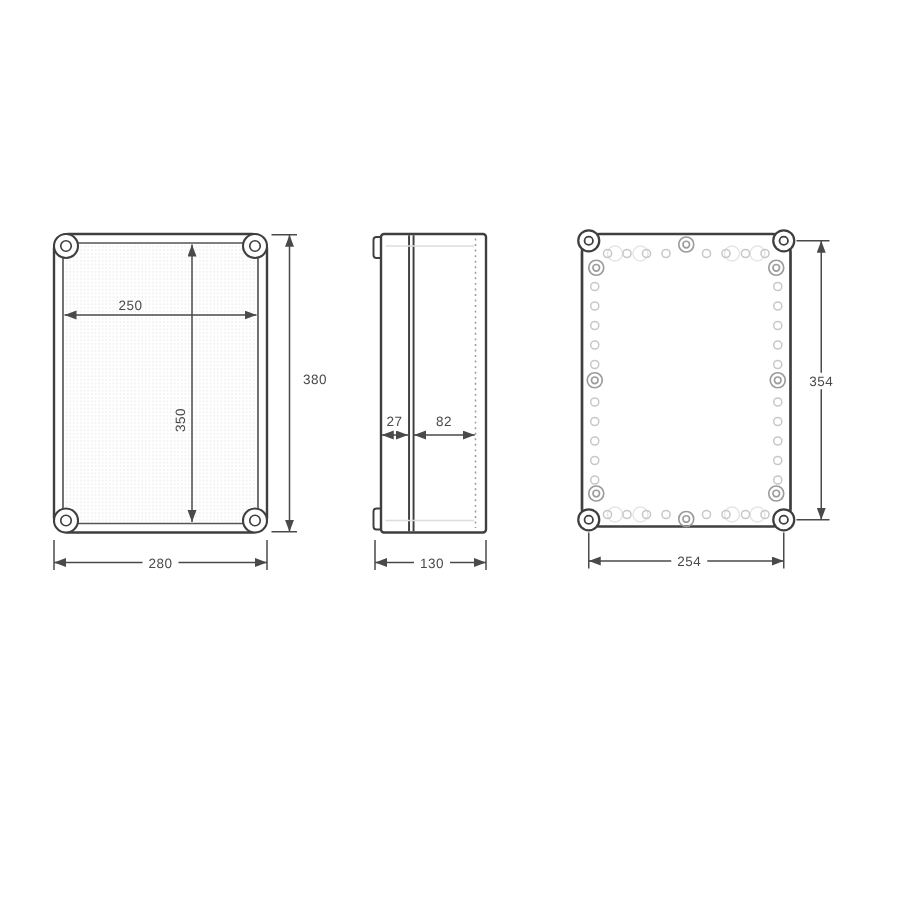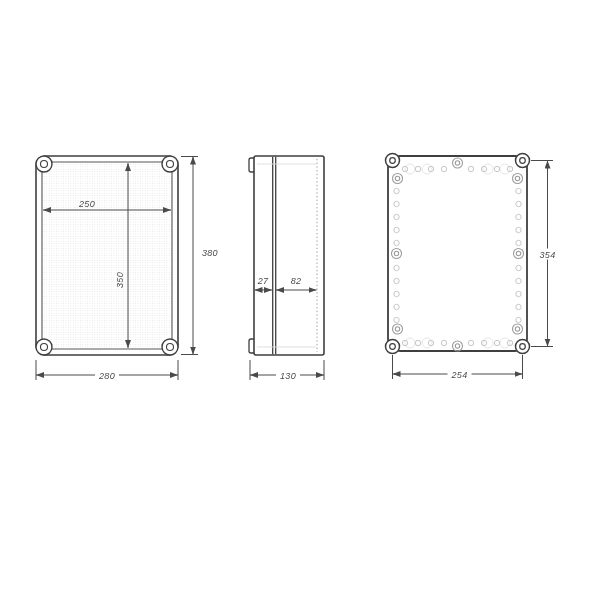--- a/index.html
+++ b/index.html
@@ -7,21 +7,20 @@
     padding: 0;
     width: 600px;
     height: 600px;
     background: #ffffff;
     font-family: "Liberation Sans", sans-serif;
   }
   .drawing-stage {
     width: 600px;
     height: 600px;
     position: relative;
-    font-style: italic;
   }
   svg { display: block; }
   .dim-text {
     font-family: "Liberation Sans", sans-serif;
     font-size: 9px;
     fill: #4a4a4a;
     letter-spacing: 0.3px;
   }
 </style>
 </head>

